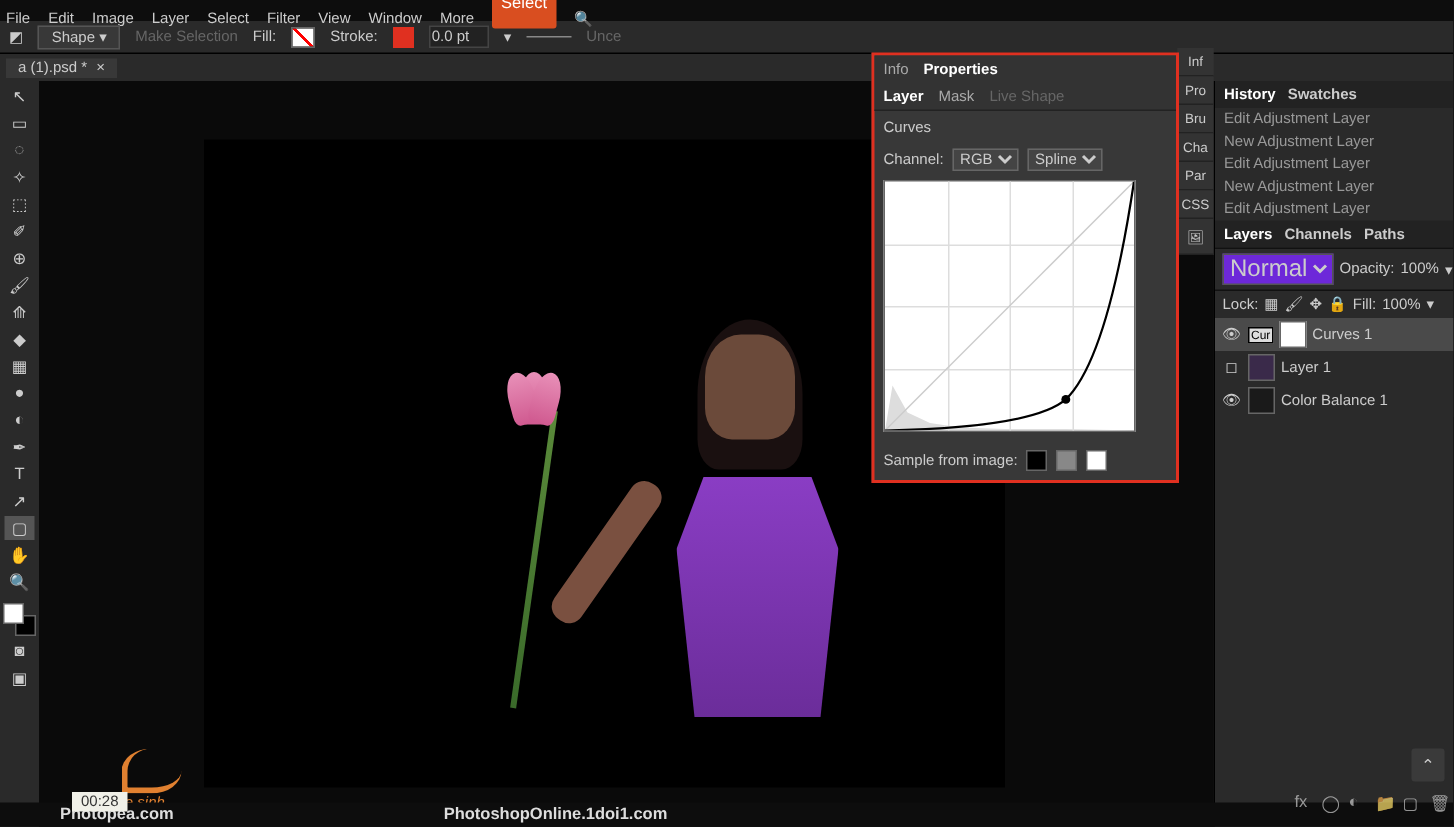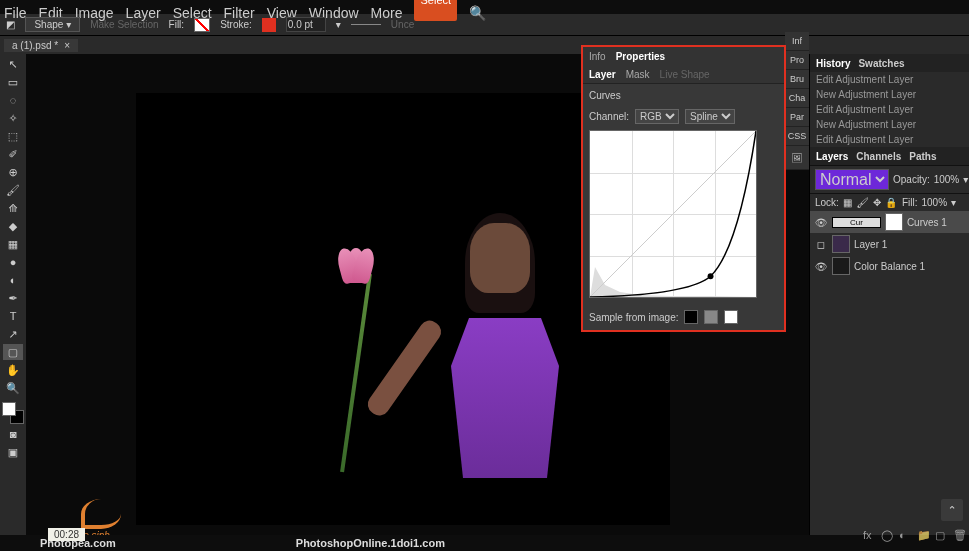--- a/index.html
+++ b/index.html
@@ -1,19 +1,19 @@
 <!DOCTYPE html>
 <html><head>
 <meta charset="utf-8">
 <style>
 * { margin: 0; padding: 0; box-sizing: border-box; font-family: Arial, sans-serif; }
 body { background: #1a1a1a; color: #ccc; font-size: 11px; width: 969px; height: 551px; overflow: hidden; position: relative; }
 .menubar { height: 14px; background: #0d0d0d; display: flex; align-items: center; padding: 0 4px; justify-content: space-between; }
 .menu-left, .menu-right { display: flex; gap: 12px; }
-.menu-item { color: #ccc; cursor: pointer; font-size: 14px; margin-top: 12px; }
+.menu-item { color: #ccc; cursor: pointer; font-size: 10px; margin-top: 12px; }
 .menu-account { background: #d94e20; color: #fff; padding: 1px 6px; border-radius: 2px; }
 .optbar { height: 22px; background: #2a2a2a; border-bottom: 1px solid #000; display: flex; align-items: center; padding: 0 6px; gap: 10px; font-size: 10px; }
 .opt-shape { background: #383838; padding: 1px 8px; border: 1px solid #555; }
 .opt-fill-swatch { width: 16px; height: 14px; background: linear-gradient(45deg, #fff 45%, #f00 45%, #f00 55%, #fff 55%); border: 1px solid #666; display: inline-block; vertical-align: middle; }
 .opt-stroke-swatch { width: 14px; height: 14px; background: #e03020; display: inline-block; vertical-align: middle; }
 .opt-input { background: #222; color: #ccc; border: 1px solid #444; width: 40px; font-size: 10px; padding: 1px; }
 .tabbar { height: 18px; background: #2a2a2a; display: flex; align-items: center; padding-left: 4px; }
 .doc-tab { background: #383838; padding: 1px 8px; font-size: 10px; display: flex; gap: 6px; }
 .main { display: flex; height: 497px; }
 .toolbar { width: 26px; background: #2a2a2a; display: flex; flex-direction: column; align-items: center; padding-top: 2px; gap: 2px; }
@@ -46,22 +46,22 @@
 .panel-tab.active { color: #fff; }
 .history-list { flex: 0 0 auto; max-height: 120px; overflow: hidden; }
 .history-item { padding: 2px 6px; font-size: 10px; color: #999; cursor: pointer; }
 .layers-opts { padding: 3px 5px; display: flex; align-items: center; gap: 4px; font-size: 10px; background: #2a2a2a; border-top: 1px solid #111; }
 .layers-opts select { background: #6d28d9; color: #ccc; border: 1px solid #555; font-size: 16px; }
 .layer-row { display: flex; align-items: center; padding: 2px 4px; gap: 4px; font-size: 10px; background: #2a2a2a; }
 .layer-row.sel { background: #4a4a4a; }
 .layer-eye { width: 14px; text-align: center; cursor: pointer; }
 .layer-thumb { width: 18px; height: 18px; background: #888; border: 1px solid #666; }
 .layer-thumb.adj { background: #fff; }
-.layer-curves-badge { background: #ddd; color: #000; font-size: 8px; padding: 0 17px; border: 1px solid #000; }
-.properties-panel { position: absolute; left: 581px; top: 45px; width: 205px; background: #383838; border: 2px solid #e03020; z-index: 10; }
+.layer-curves-badge { background: #ddd; color: #000; font-size: 8px; padding: 0 1px; border: 1px solid #000; }
+.properties-panel { position: absolute; left: 581px; top: 35px; width: 205px; background: #383838; border: 2px solid #e03020; z-index: 10; }
 .prop-header { display: flex; padding: 4px 6px; gap: 10px; font-size: 10px; background: #333; }
 .prop-tab { color: #aaa; cursor: pointer; }
 .prop-tab.active { color: #fff; font-weight: bold; }
 .prop-sub { display: flex; padding: 3px 6px; gap: 10px; font-size: 10px; background: #333; border-bottom: 1px solid #222; }
 .prop-body { padding: 6px; }
 .prop-title { color: #ccc; font-size: 10px; margin-bottom: 8px; }
 .prop-channel { display: flex; gap: 6px; align-items: center; font-size: 10px; margin-bottom: 6px; }
 .prop-channel select { background: #444; color: #ccc; border: 1px solid #666; font-size: 10px; }
 .curves-editor { width: 168px; height: 168px; background: #fff; position: relative; border: 1px solid #666; }
 .curve-grid { position: absolute; inset: 0; }

